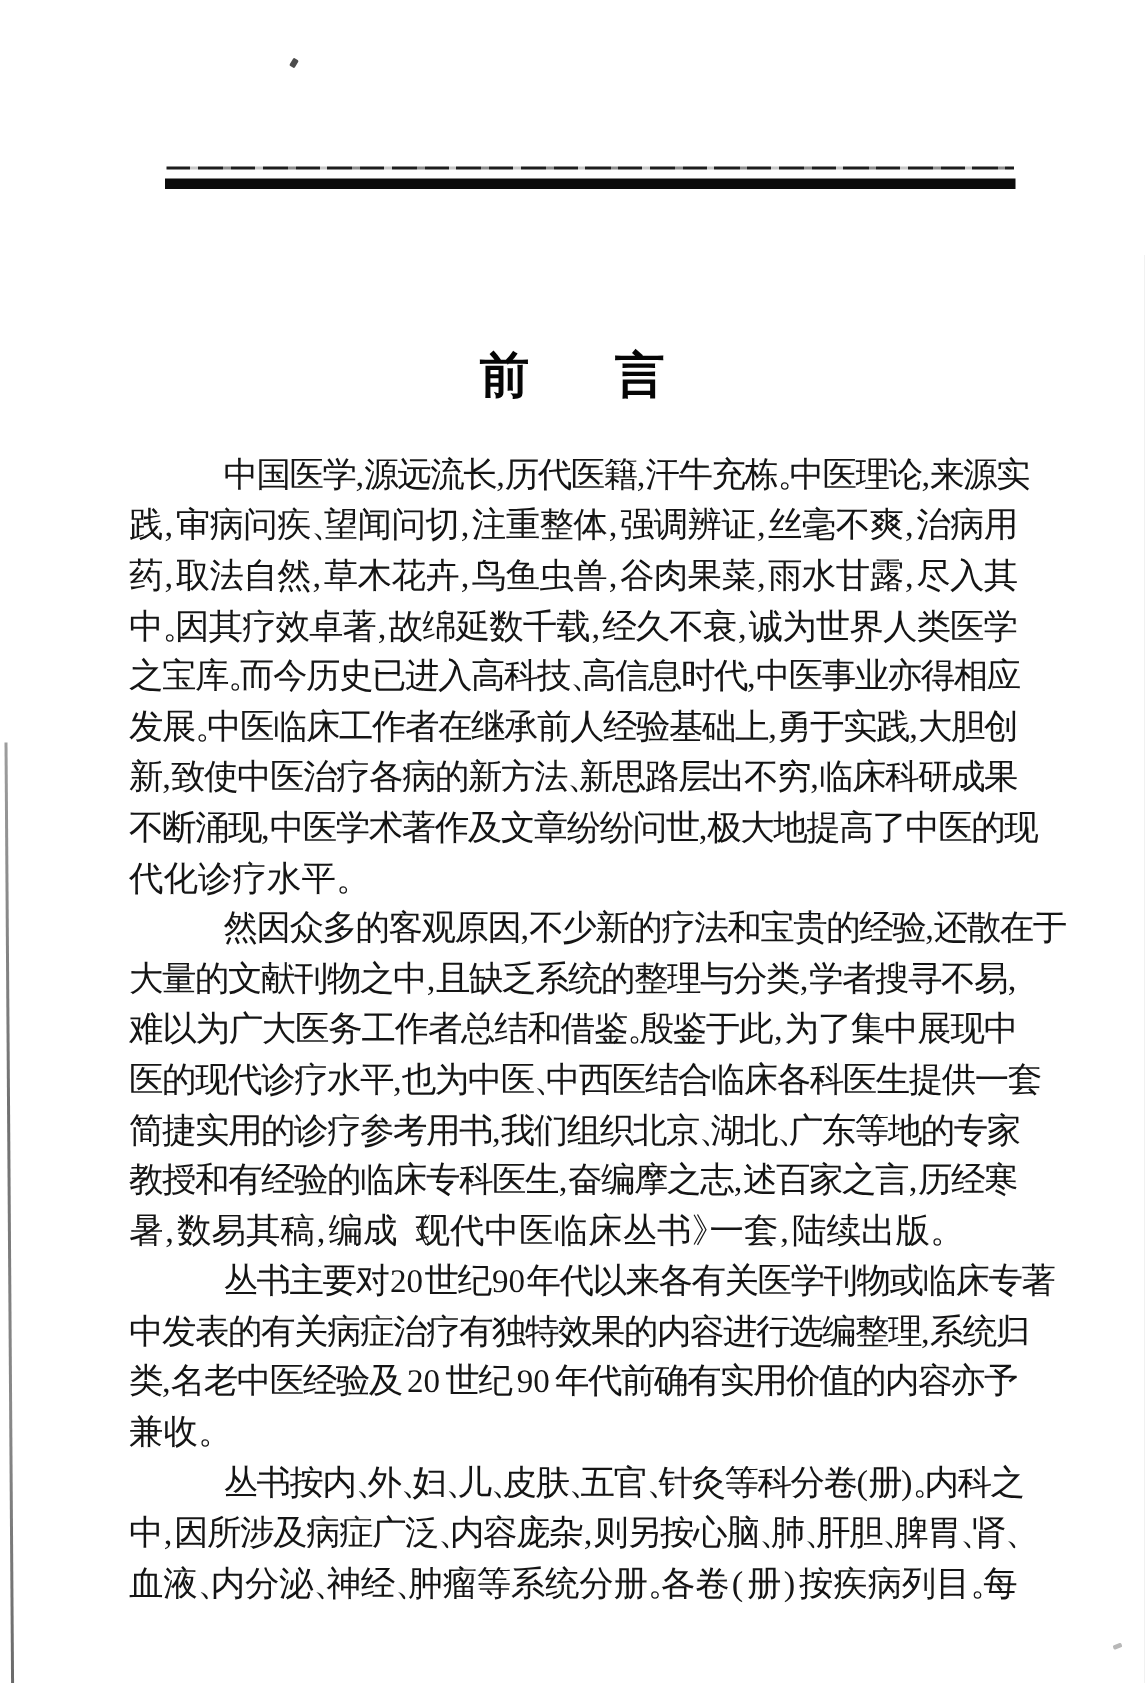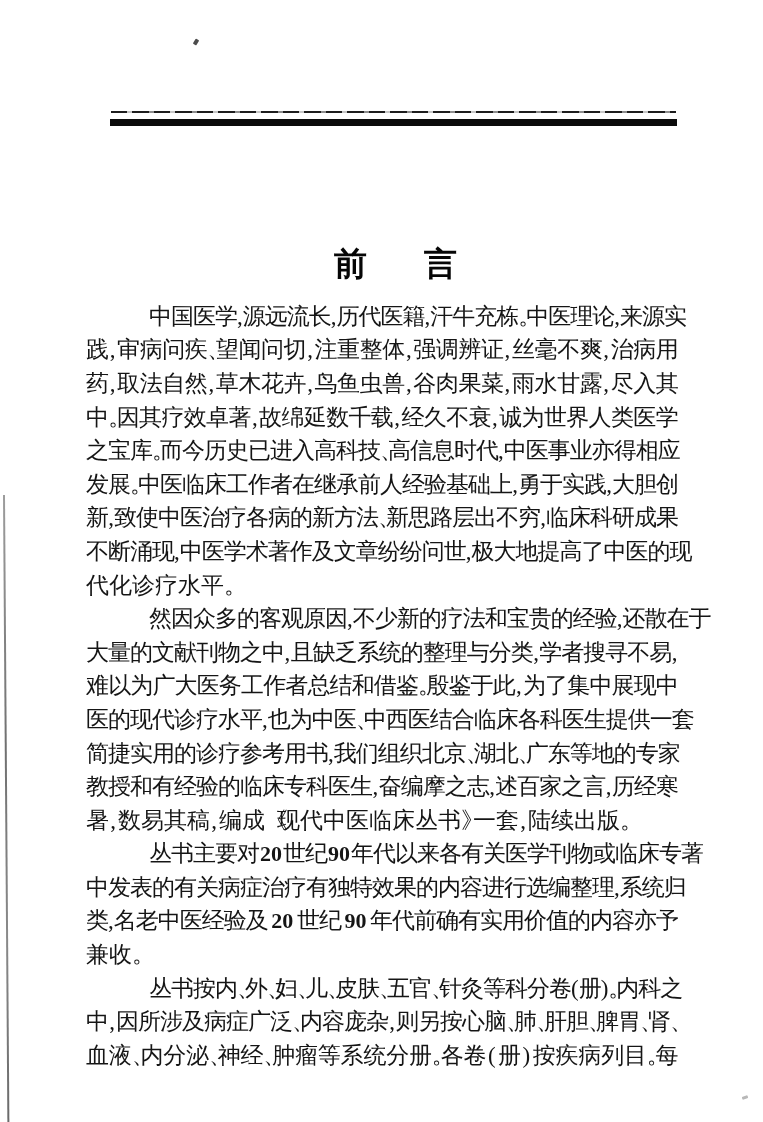--- a/index.html
+++ b/index.html
@@ -17,41 +17,41 @@
     background:repeating-linear-gradient(90deg,
       #1d1d1d 0 16px, rgba(29,29,29,.25) 16px 21px,
       #1d1d1d 21px 38px, rgba(29,29,29,.5) 38px 43px);
   }
   .rule-thick {
     position:absolute; left:110px; top:119px; width:567px; height:7px;
     background:#0b0b0b;
   }
   
   .title {
-    position:absolute; left:86px; top:230px; width:592px; margin:14px;
+    position:absolute; left:86px; top:230px; width:592px; margin:0;
     text-align:center;
     font-family:"Liberation Sans","DejaVu Sans",sans-serif;
     font-weight:700; font-size:33px; line-height:40px;
     color:#060606; word-spacing:46px; letter-spacing:1px;
   }
   
   .body-text {
     position:absolute; left:86px; top:300px; width:592px;
     color:#151515; font-size:23px;
   }
   .line {
     display:flex; justify-content:space-between; align-items:center;
     height:33.6px; width:100%; box-sizing:border-box;
   }
   .line.indent { padding-left:63px; }
   .line.last { justify-content:flex-start; gap:1px; }
   .tk { flex:0 1 auto; width:22px; text-align:center; line-height:26px; white-space:pre; }
   .tk.p1 { width:8px; }   
   .tk.p2 { width:11px; }  
-  .tk.num { width:auto; font-size:22px; padding:0 1px;font-weight:bold; }
+  .tk.num { width:auto; font-size:22px; padding:0 1px; }
   .tk.sp { width:7px; }
   
   .speck-top {
     position:absolute; left:194px; top:39px; width:4px; height:6px;
     background:#4c4c4c; border-radius:1px; transform:rotate(32deg);
   }
   .edge-line {
     position:absolute; left:3px; top:495px; width:2px; height:627px;
     background:linear-gradient(#9d9d9d 0%, #707070 40%, #8a8a8a 70%, #6a6a6a 100%);
     transform:rotate(-0.4deg); transform-origin:top left;

